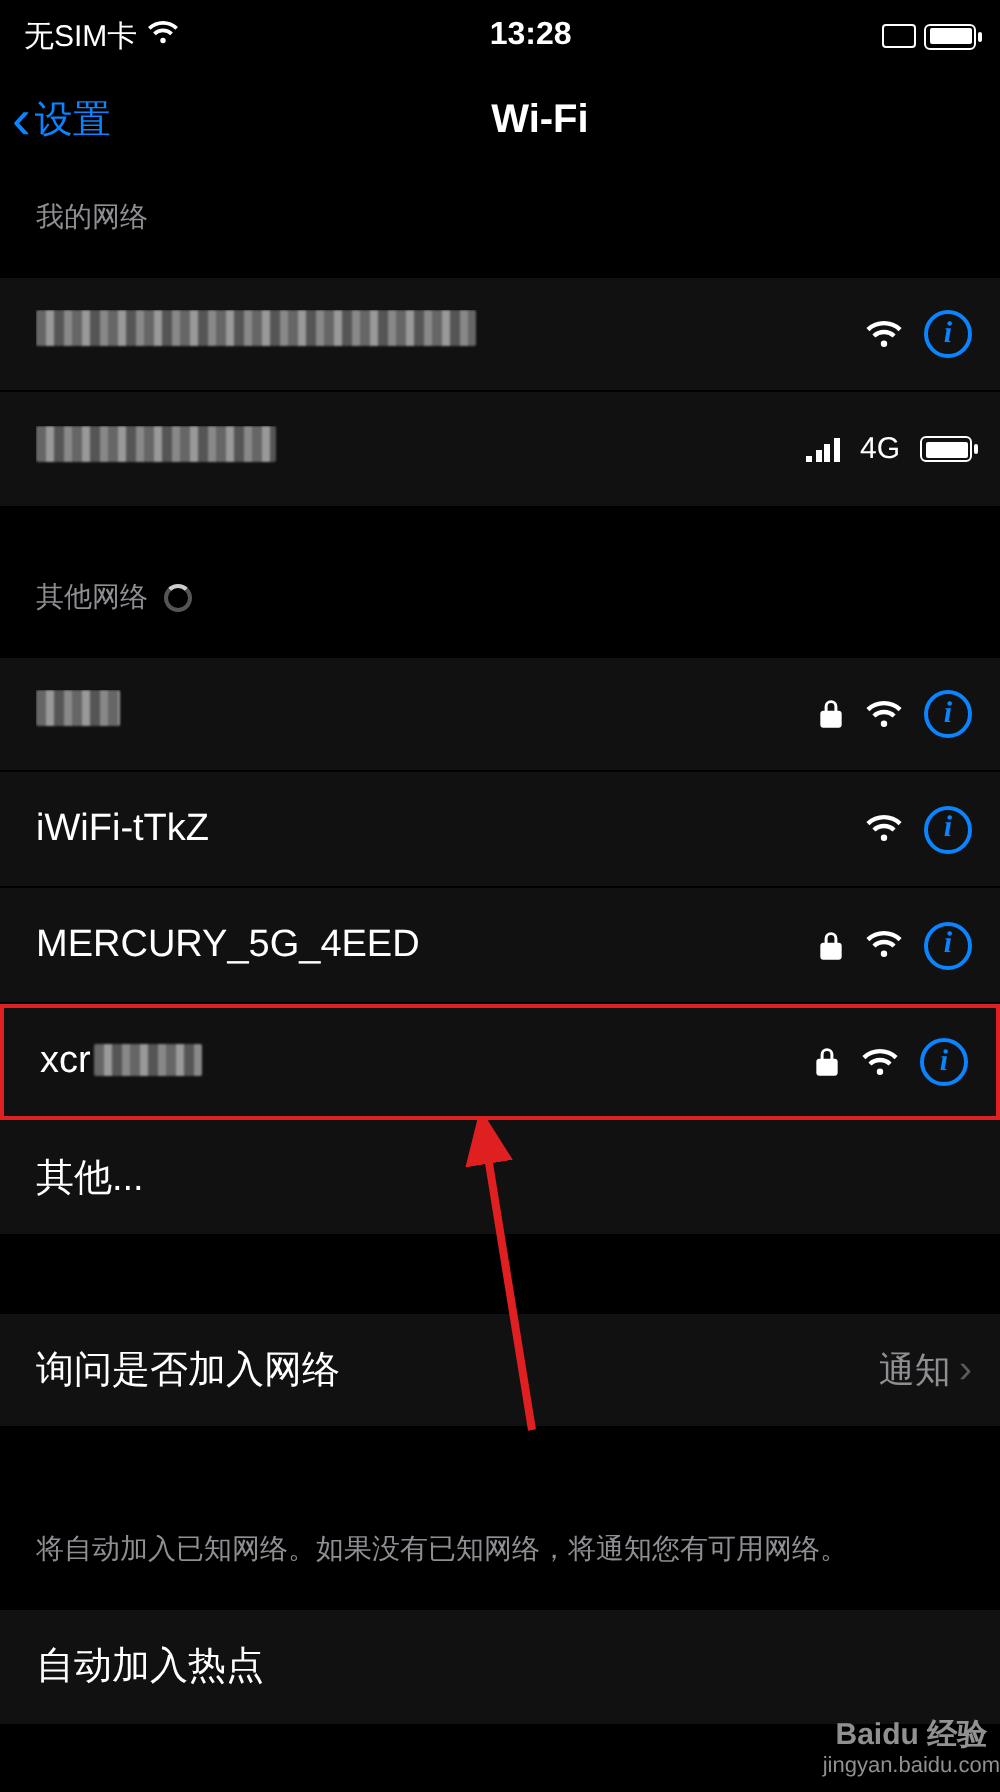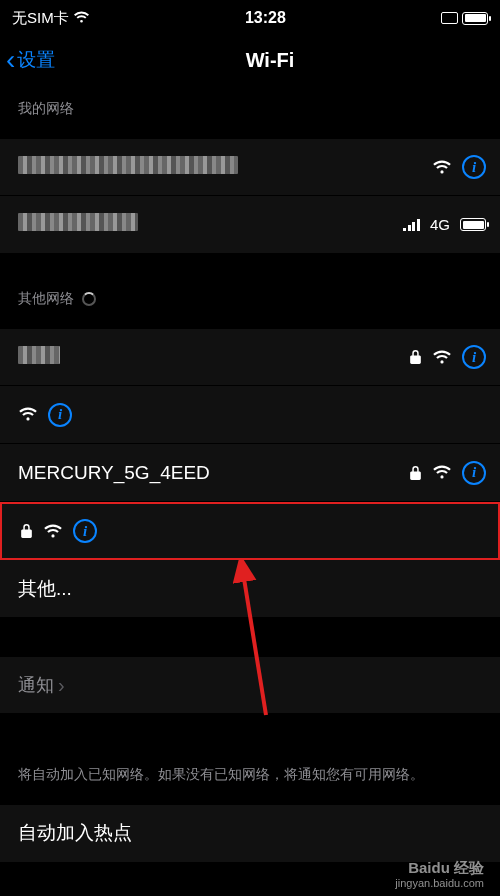--- a/index.html
+++ b/index.html
@@ -19,21 +19,21 @@
   .icons { display: flex; align-items: center; gap: 10px; }
   .info-circle { width: 24px; height: 24px; border: 2px solid #0a84ff; border-radius: 50%; color: #0a84ff; font-weight: 700; font-size: 15px; display: flex; align-items: center; justify-content: center; font-family: Georgia, serif; font-style: italic; }
   .lock, .wifi-ic { color: #fff; }
   .wifi-ic svg, .lock svg { display: block; }
   .pixelate { display:inline-block; height:18px; background:repeating-linear-gradient(90deg,#666 0 5px,#999 5px 9px,#555 9px 14px,#888 14px 18px); filter: blur(0.4px); border-radius:1px; }
   .section-foot { font-size: 14px; color: #8e8e93; padding: 10px 18px 18px; line-height: 1.55; margin-top: 40px; }
   .value-text { color: #8e8e93; font-size: 18px; margin-right: 4px; }
   .chev-right { color: #5a5a5f; font-size: 20px; }
   .highlight { border: 2.5px solid #e02020; }
   .arrow-annot { position: absolute; pointer-events: none; }
-  .watermark { position: absolute; right: 16px; bottom: 6px; color: #aaa; font-size: 11px; opacity: .85; text-align: right; line-height:1.2;}
+  .watermark { position: absolute; right: 0; bottom: 6px; color: #aaa; font-size: 11px; opacity: .85; text-align: center; line-height:1.2;}
   .spinner { width:14px; height:14px; border:2px solid #555; border-top-color:#ccc; border-radius:50%; display:inline-block; }
   .bars { display:flex; align-items:flex-end; gap:1.5px; height:12px;}
   .bars i{ width:3px; background:#fff; display:block;}
   .bars i:nth-child(1){height:3px}.bars i:nth-child(2){height:6px}.bars i:nth-child(3){height:9px}.bars i:nth-child(4){height:12px}
   .batt{ width:26px;height:13px;border:1.5px solid #fff;border-radius:3px;position:relative;}
   .batt::after{content:"";position:absolute;right:-4px;top:3px;width:2.5px;height:5px;background:#fff;border-radius:1px;}
   .batt i{position:absolute;inset:1.5px;background:#fff;border-radius:1px;}
   .mirror-ic{width:17px;height:12px;border:1.5px solid #fff;border-radius:2px;}
 </style>
 </head>
@@ -113,20 +113,21 @@
     <span class="wifi-ic">
         <svg width="20" height="15" viewBox="0 0 20 15">
           <path d="M10 13.5a1.6 1.6 0 100-3.2 1.6 1.6 0 000 3.2zm-4.3-4.7a6.2 6.2 0 018.6 0l1.5-1.6a8.4 8.4 0 00-11.6 0l1.5 1.6zm-3-3.2a10.5 10.5 0 0114.6 0l1.5-1.6a12.7 12.7 0 00-17.6 0l1.5 1.6z" fill="#fff"></path>
         </svg>
       </span>
     <span class="info-circle">i</span>
   </div>
 </div>
 
 <div class="cell">
+  <div class="name">iWiFi-tTkZ</div>
   <div class="icons">
     <span class="wifi-ic">
         <svg width="20" height="15" viewBox="0 0 20 15">
           <path d="M10 13.5a1.6 1.6 0 100-3.2 1.6 1.6 0 000 3.2zm-4.3-4.7a6.2 6.2 0 018.6 0l1.5-1.6a8.4 8.4 0 00-11.6 0l1.5 1.6zm-3-3.2a10.5 10.5 0 0114.6 0l1.5-1.6a12.7 12.7 0 00-17.6 0l1.5 1.6z" fill="#fff"></path>
         </svg>
       </span>
     <span class="info-circle">i</span>
   </div>
 </div>
 
@@ -141,20 +142,23 @@
     <span class="wifi-ic">
         <svg width="20" height="15" viewBox="0 0 20 15">
           <path d="M10 13.5a1.6 1.6 0 100-3.2 1.6 1.6 0 000 3.2zm-4.3-4.7a6.2 6.2 0 018.6 0l1.5-1.6a8.4 8.4 0 00-11.6 0l1.5 1.6zm-3-3.2a10.5 10.5 0 0114.6 0l1.5-1.6a12.7 12.7 0 00-17.6 0l1.5 1.6z" fill="#fff"></path>
         </svg>
       </span>
     <span class="info-circle">i</span>
   </div>
 </div>
 
 <div class="cell highlight">
+  <div class="name">
+    <span>xcr</span><span class="pixelate" style="width:54px;height:16px;vertical-align:-2px;margin-left:2px"></span>
+  </div>
   <div class="icons">
     <span class="lock">
         <svg width="13" height="16" viewBox="0 0 12 15">
           <path d="M3 6V4a3 3 0 016 0v2h.7c.7 0 1.3.6 1.3 1.3v5.4c0 .7-.6 1.3-1.3 1.3H2.3C1.6 14 1 13.4 1 12.7V7.3C1 6.6 1.6 6 2.3 6H3zm1.4 0h3.2V4a1.6 1.6 0 00-3.2 0v2z" fill="#fff"></path>
         </svg>
       </span>
     <span class="wifi-ic">
         <svg width="20" height="15" viewBox="0 0 20 15">
           <path d="M10 13.5a1.6 1.6 0 100-3.2 1.6 1.6 0 000 3.2zm-4.3-4.7a6.2 6.2 0 018.6 0l1.5-1.6a8.4 8.4 0 00-11.6 0l1.5 1.6zm-3-3.2a10.5 10.5 0 0114.6 0l1.5-1.6a12.7 12.7 0 00-17.6 0l1.5 1.6z" fill="#fff"></path>
         </svg>
@@ -163,20 +167,21 @@
   </div>
 </div>
 
 <div class="cell">
   <div class="name">其他...</div>
 </div>
 
 <div class="cell-gap" style="height:38px"></div>
 
 <div class="cell topdiv">
+  <div class="name">询问是否加入网络</div>
   <span class="value-text">通知</span>
   <span class="chev-right">›</span>
 </div>
 <div class="section-foot">将自动加入已知网络。如果没有已知网络，将通知您有可用网络。</div>
 
 <div class="cell topdiv" style="border-bottom:none">
   <div class="name">自动加入热点</div>
 </div>
 
 <svg class="arrow-annot" style="left:226px; top:560px;" width="60" height="160">

